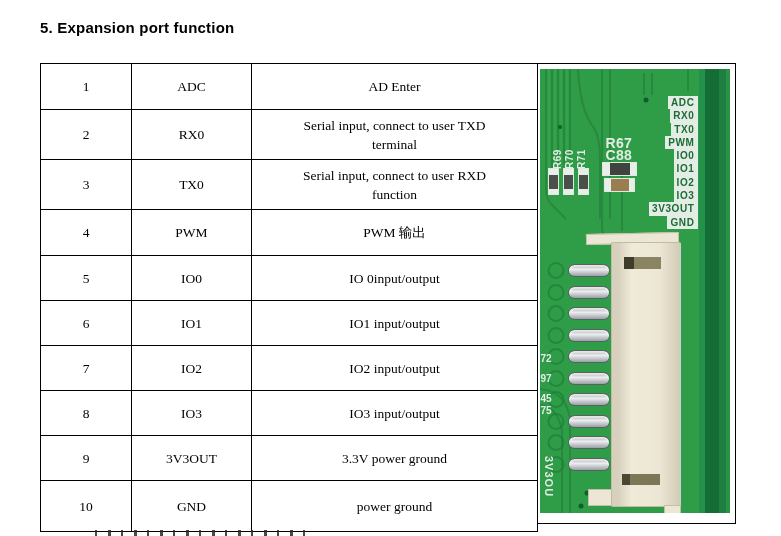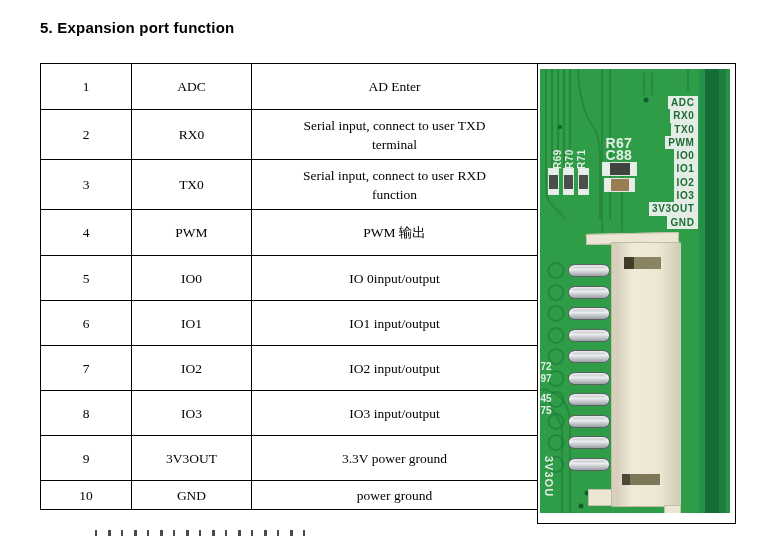--- a/index.html
+++ b/index.html
@@ -190,21 +190,21 @@
           <tr style="height: 45px;">
     <td class="c-num">8</td>
     <td class="c-name">IO3</td>
     <td class="c-desc">IO3 input/output</td>
   </tr>
           <tr style="height: 45px;">
     <td class="c-num">9</td>
     <td class="c-name">3V3OUT</td>
     <td class="c-desc">3.3V power ground</td>
   </tr>
-          <tr style="height: 29px;">
+          <tr style="height: 51px;">
     <td class="c-num">10</td>
     <td class="c-name">GND</td>
     <td class="c-desc">power ground</td>
   </tr>
         </tbody>
     </table>
 
     <div class="photo-frame">
       <div class="pcb">
 
@@ -301,21 +301,21 @@
           </div>
 
         <div class="conn-tab-top"></div>
         <div class="conn-body"></div>
         <div class="conn-slot-top"></div>
         <div class="conn-slot-bottom"></div>
         <div class="conn-foot"></div>
         <div class="conn-notch"></div>
 
         <div id="edge-refs">
-            <div class="edge-ref" style="top: 292px;">72</div>
+            <div class="edge-ref" style="top: 284px;">72</div>
             <div class="edge-ref" style="top: 304px;">97</div>
             <div class="edge-ref" style="top: 324px;">45</div>
             <div class="edge-ref" style="top: 336px;">75</div>
           </div>
         <div class="edge-vert">3V3OU</div>
 
       </div>
     </div>
   </div>
 

